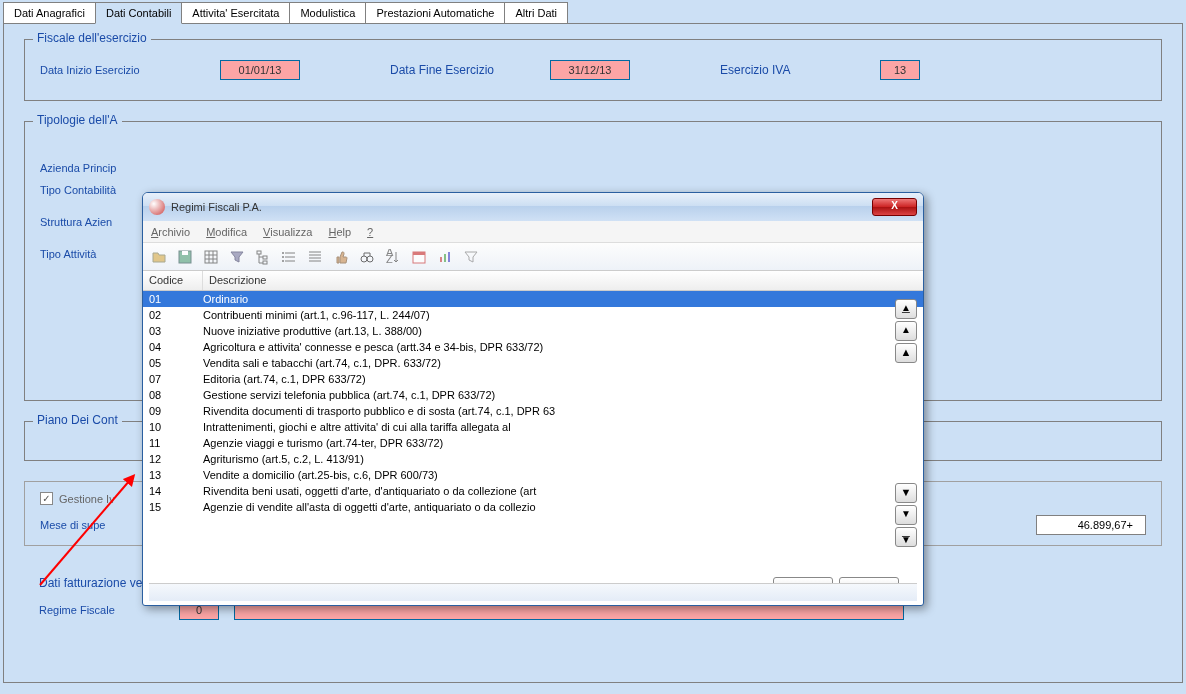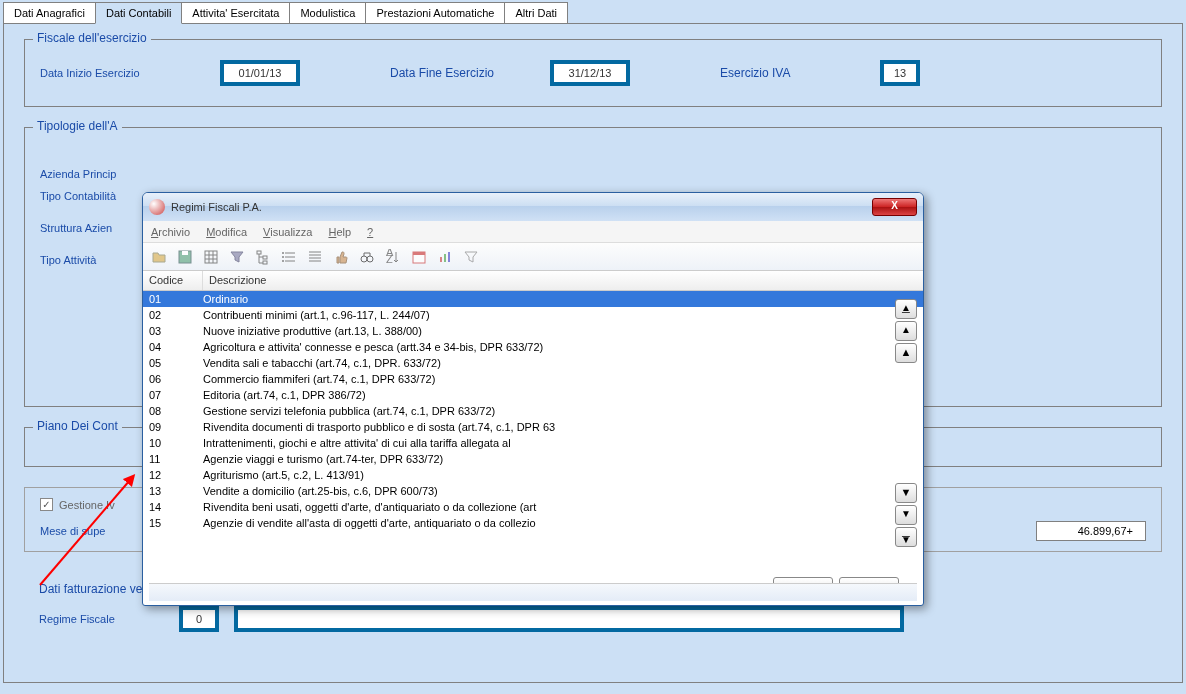--- a/index.html
+++ b/index.html
@@ -11,21 +11,21 @@
   .tab.active { background: #cce0f5; border-bottom: 1px solid #cce0f5; position: relative; z-index: 2; }
   
   .tab-body { border: 1px solid #808080; margin: 0 3px; padding: 15px 20px; height: 660px; margin-top: -1px; }
   
   
   .group { border: 1px solid #808080; padding: 10px 15px 20px 15px; margin-bottom: 20px; position: relative; }
   .group-title { position: absolute; top: -9px; left: 8px; background: #cce0f5; padding: 0 4px; color: #1a4ba8; font-size: 12px; }
   .row { display: flex; align-items: center; margin-top: 10px; }
   .lbl { color: #1a4ba8; font-size: 11px; width: 180px; }
   .lbl2 { color: #1a4ba8; font-size: 12px; width: 160px; }
-  .inp { border: 4px solid #0369a1; background: #ffffff; padding: 3px 6px; text-align: center; color: #333; }
+  .inp { border: 1px solid #0369a1; background: #fca5a5; padding: 3px 6px; text-align: center; color: #333; }
   
   
   .dialog { position: absolute; top: 192px; left: 142px; width: 782px; height: 414px; background: #fff; border: 1px solid #2a5fa0; border-radius: 6px 6px 3px 3px; box-shadow: 3px 3px 10px rgba(0,0,0,0.4); overflow: hidden; }
   .dlg-titlebar { height: 28px; background: linear-gradient(to bottom, #e8f0fa 0%, #cddff3 45%, #b8d0ec 46%, #d0e1f5 100%); display: flex; align-items: center; padding: 0 6px; }
   .dlg-icon { width: 16px; height: 16px; border-radius: 50%; background: radial-gradient(circle at 30% 30%, #fff, #c44); margin-right: 6px; }
   .dlg-title { color: #333; flex: 1; }
   .close-btn { width: 45px; height: 18px; background: linear-gradient(to bottom, #e77, #c22 50%, #a11 51%, #d44); border: 1px solid #700; border-radius: 3px; color: #fff; text-align: center; line-height: 14px; font-weight: bold; font-size: 10px; }
   
   .menubar { height: 22px; display: flex; align-items: center; padding: 0 8px; gap: 16px; color: #666; background: #f5f5f5; border-bottom: 1px solid #ddd; }
   .menubar span u { text-decoration: underline; }
@@ -237,26 +237,22 @@
       </div>
       <div class="list-row">
         <div class="c1">04</div>
         <div class="c2">Agricoltura e attivita' connesse e pesca (artt.34 e 34-bis, DPR 633/72)</div>
       </div>
       <div class="list-row">
         <div class="c1">05</div>
         <div class="c2">Vendita sali e tabacchi (art.74, c.1, DPR. 633/72)</div>
       </div>
       <div class="list-row">
-        <div class="c1">06</div>
-        <div class="c2">Commercio fiammiferi (art.74, c.1, DPR 633/72)</div>
-      </div>
-      <div class="list-row">
         <div class="c1">07</div>
-        <div class="c2">Editoria (art.74, c.1, DPR 386/72)</div>
+        <div class="c2">Editoria (art.74, c.1, DPR 633/72)</div>
       </div>
       <div class="list-row">
         <div class="c1">08</div>
         <div class="c2">Gestione servizi telefonia pubblica (art.74, c.1, DPR 633/72)</div>
       </div>
       <div class="list-row">
         <div class="c1">09</div>
         <div class="c2">Rivendita documenti di trasporto pubblico e di sosta (art.74, c.1, DPR 63</div>
       </div>
       <div class="list-row">

